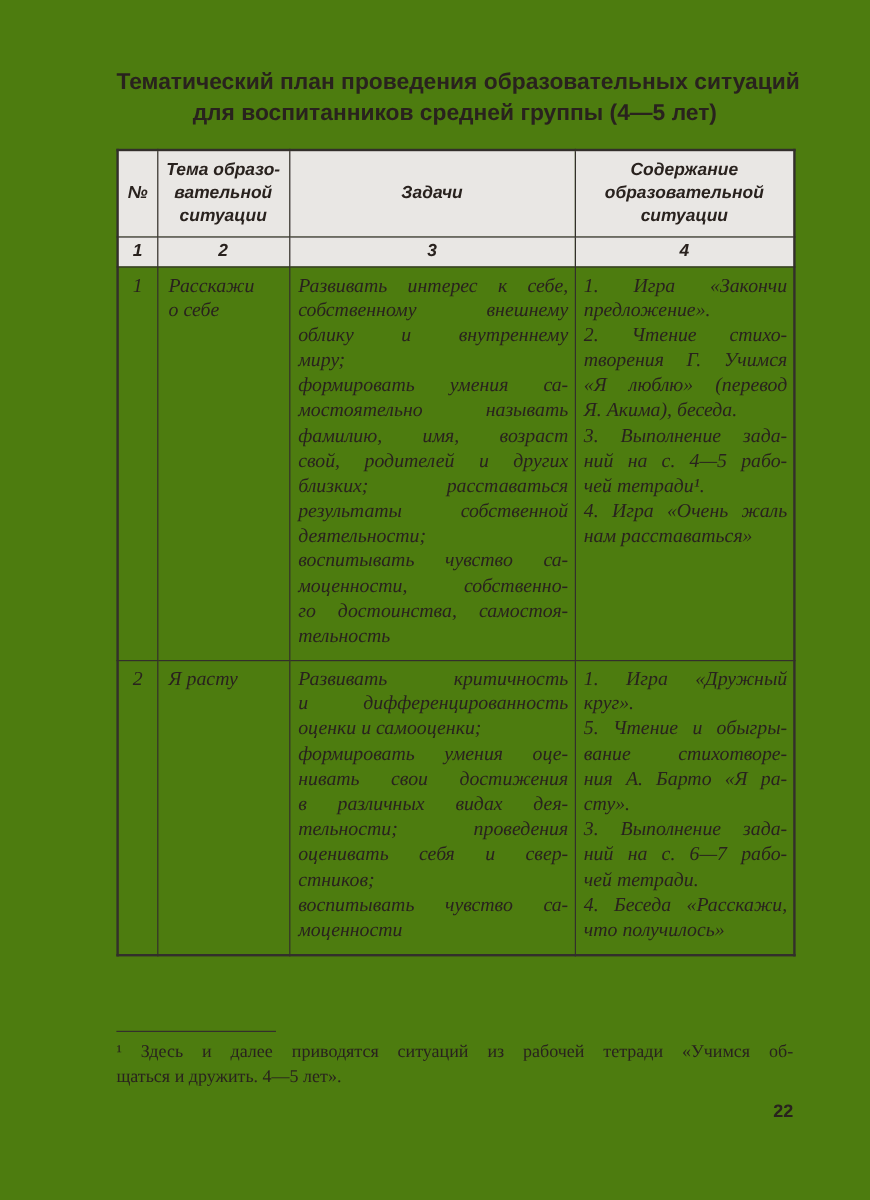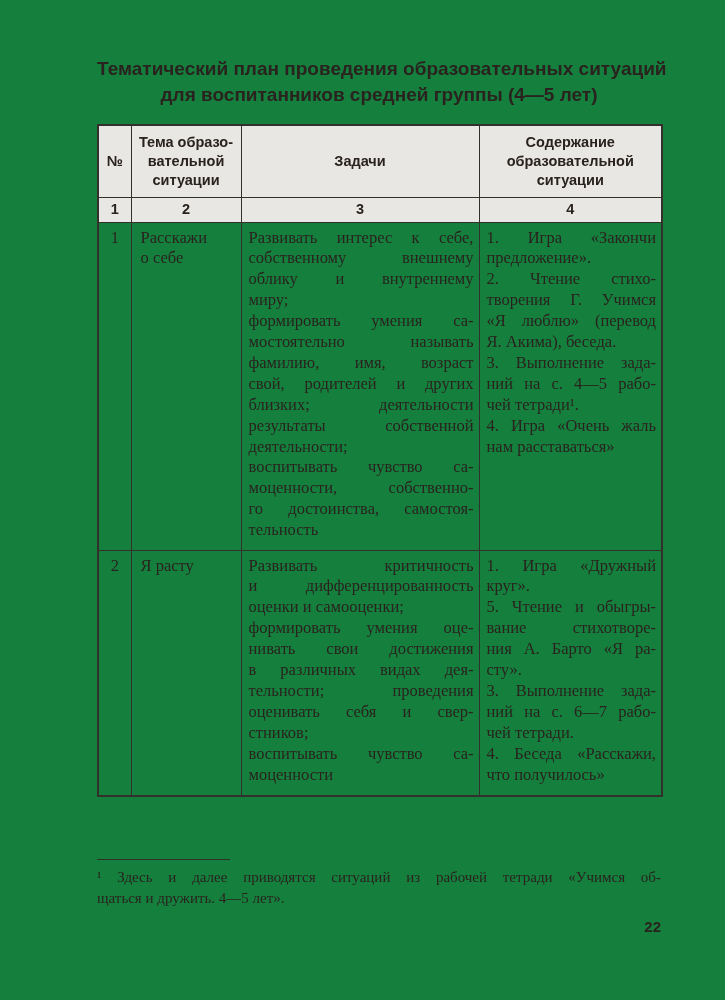--- a/index.html
+++ b/index.html
@@ -1,32 +1,32 @@
 <!DOCTYPE html>
 <html lang="ru"><head>
 <meta charset="utf-8">
 <style>
   html,body { margin:0; padding:0; background:#ffffff; }
   .page {
-    position:relative; width:725px; height:1000px; background:#15803d;
+    position:relative; width:725px; height:1000px; background:#4d7c0f;
     font-family:"Liberation Serif", serif; color:#29221e; overflow:hidden;
   }
   .content { position:absolute; left:97px; top:0; width:564px; }
 
   .title {
     margin:56px 0 0 0; font-family:"Liberation Sans", sans-serif;
     font-weight:700; font-size:19px; line-height:26px; color:#29221e;
   }
   .title .line, .title .line.last { text-align:center; text-align-last:center; white-space:nowrap; }
 
   table.plan {
     border-collapse:collapse; table-layout:fixed; width:564px; margin-top:16px;
     border:2px solid #332f2b;
   }
-  table.plan th, table.plan td { border:1.5px solid #332f2b; }
+  table.plan th, table.plan td { border:1.5px solid #332f2b;font-style:italic; }
   thead th {
     background:#e9e7e4; font-family:"Liberation Sans", sans-serif; font-weight:700;
     font-size:14.5px; line-height:19px; text-align:center; vertical-align:middle;
     padding:4px 2px; color:#29221e;
   }
   thead .line, thead .line.last { text-align:center; text-align-last:center; white-space:nowrap; }
   tr.head-row { height:72px; }
   tr.num-row { height:25px; }
   tr.num-row th { padding:1px 2px; font-size:14.5px; }
 
@@ -102,21 +102,21 @@
             </td>
           <td class="cell-tasks justify">
               <div class="line">Развивать интерес к себе,</div>
               <div class="line">собственному внешнему</div>
               <div class="line">облику и внутреннему</div>
               <div class="line last">миру;</div>
               <div class="line">формировать умения са-</div>
               <div class="line">мостоятельно называть</div>
               <div class="line">фамилию, имя, возраст</div>
               <div class="line">свой, родителей и других</div>
-              <div class="line">близких; деятельности</div>
+              <div class="line">близких; расставаться</div>
               <div class="line">результаты собственной</div>
               <div class="line last">деятельности;</div>
               <div class="line">воспитывать чувство са-</div>
               <div class="line">моценности, собственно-</div>
               <div class="line">го достоинства, самостоя-</div>
               <div class="line last">тельность</div>
             </td>
           <td class="cell-content justify">
               <div class="line">1. Игра «Закончи</div>
               <div class="line last">предложение».</div>

